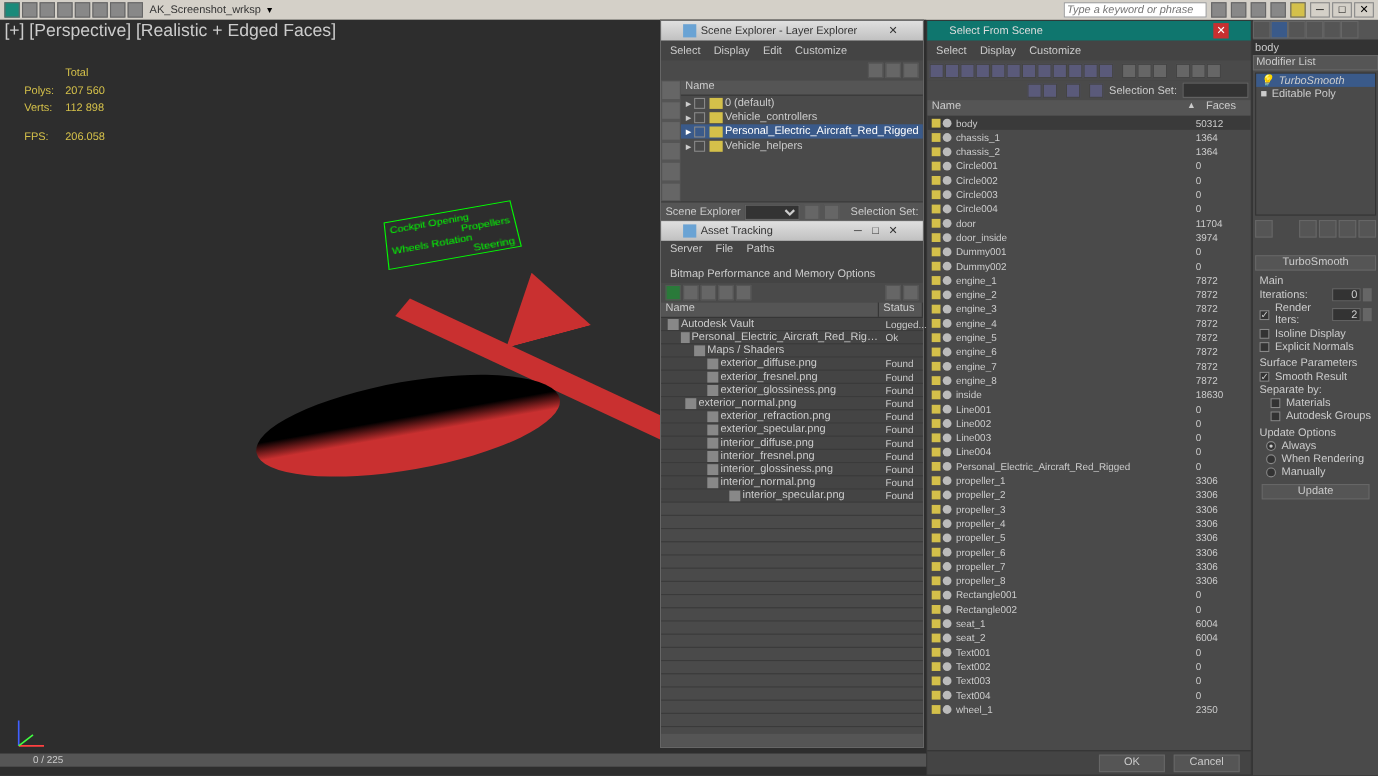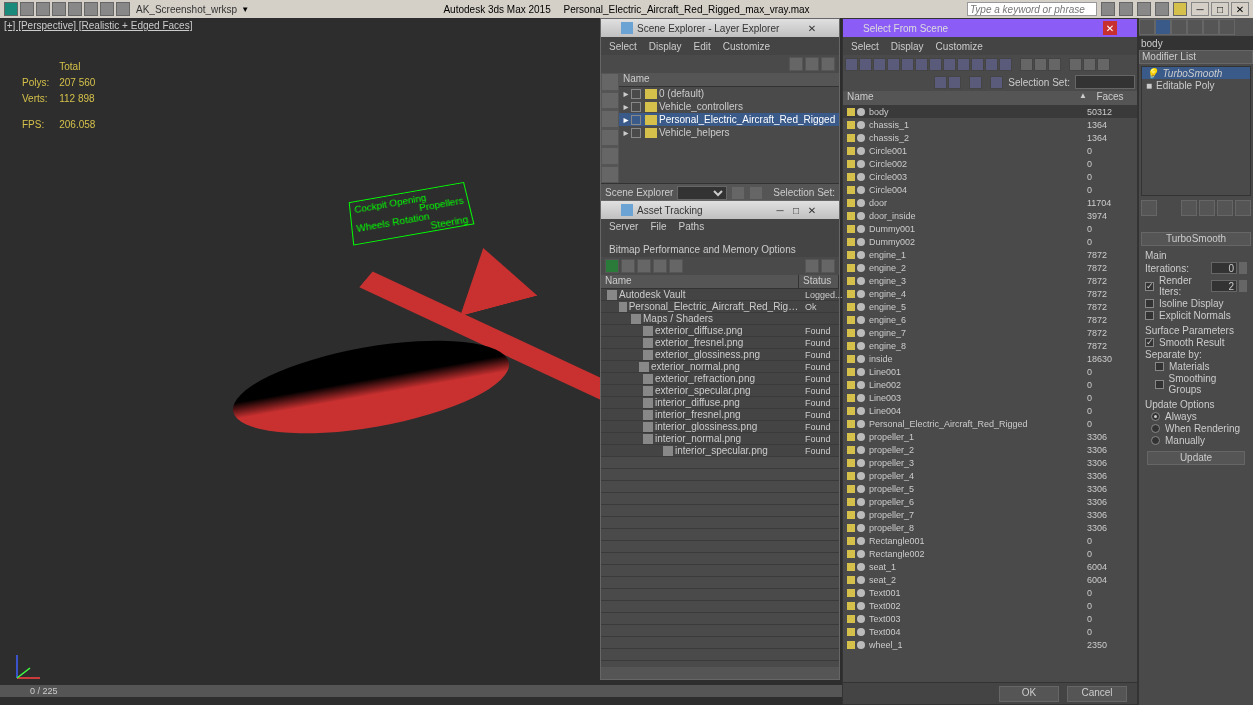--- a/index.html
+++ b/index.html
@@ -13,37 +13,37 @@
     .titlebar-right { margin-left: auto; display: flex; align-items: center; gap: 4px; }
     .search-box { width: 130px; height: 14px; background: #fff; border: 1px solid #999; font-style: italic; color: #888; padding: 0 2px; }
     .window-controls { display: flex; gap: 2px; }
     .win-btn { width: 18px; height: 14px; background: #d4d0c8; border: 1px solid #888; display: flex; align-items: center; justify-content: center; font-size: 10px; }
     
     
     .main-layout { display: flex; height: calc(100% - 18px); }
     
     
     .viewport { flex: 1; background: #2d2d2d; position: relative; min-width: 0; }
-    .viewport-label { position: absolute; top: 2px; left: 4px; color: #ccc; font-size: 10px; text-decoration: underline; }
+    .viewport-label { position: absolute; top: 2px; left: 4px; color: #ccc; font-size: 16px; }
     .viewport-stats { position: absolute; top: 40px; left: 20px; color: #d4c04a; font-size: 10px; line-height: 1.4; }
     .viewport-stats table td { padding: 0 8px 0 0; }
     .viewport-content { width: 100%; height: 100%; display: flex; align-items: center; justify-content: center; }
     .aircraft-placeholder { width: 500px; height: 350px; position: relative; }
     .aircraft-body { position: absolute; width: 280px; height: 80px; background: linear-gradient(180deg, #000 0%, #000 40%, #c93030 60%, #c93030 100%); border-radius: 50%; top: 160px; left: 60px; transform: rotate(-10deg); }
     .aircraft-wing { position: absolute; width: 320px; height: 20px; background: #c93030; top: 150px; left: 180px; transform: rotate(25deg) skewX(-15deg); }
     .aircraft-tail { position: absolute; width: 80px; height: 60px; background: #c93030; top: 60px; left: 280px; transform: rotate(-15deg); clip-path: polygon(0 100%, 50% 0, 100% 100%); }
     .viewport-green-box { position: absolute; top: 170px; left: 350px; width: 120px; height: 50px; border: 1px solid #0f0; transform: rotate(-10deg) perspective(500px) rotateX(30deg); color: #0f0; font-size: 9px; padding: 4px; }
     .viewport-slider { position: absolute; bottom: 8px; left: 0; right: 0; height: 12px; background: #555; display: flex; align-items: center; }
     .slider-label { margin-left: 30px; color: #ccc; font-size: 9px; }
     .axis-gizmo { position: absolute; bottom: 25px; left: 15px; }
     
     
     .panel { background: #444; border: 1px solid #666; }
     .panel-titlebar { height: 18px; background: linear-gradient(180deg, #e0e0e0, #c0c0c0); display: flex; align-items: center; padding: 0 20px; color: #333; }
-    .panel-titlebar-dark { background: #8b5cf6; color: #ddd; gap: 32px; }
+    .panel-titlebar-dark { background: #0f766e; color: #ddd; gap: 32px; }
     .panel-title-icon { width: 12px; height: 12px; background: #6aa3d4; margin-right: 4px; }
     .panel-controls { margin-left: auto; display: flex; gap: 2px; }
     .panel-btn { width: 14px; height: 14px; display: flex; align-items: center; justify-content: center; cursor: pointer; }
     .panel-menu { height: 18px; background: #444; display: flex; align-items: center; padding: 0 8px; gap: 12px; color: #ccc; }
     .panel-toolbar { height: 18px; background: #4a4a4a; display: flex; align-items: center; justify-content: flex-end; padding: 0 4px; gap: 2px; }
     .tb-icon { width: 14px; height: 14px; background: #666; border: 1px solid #555; }
     
     .tree-area { display: flex; height: 110px; }
     .tree-sidebar { width: 18px; background: #555; display: flex; flex-direction: column; gap: 1px; }
     .tree-sidebar-icon { width: 16px; height: 16px; background: #666; margin: 1px; }
@@ -119,24 +119,20 @@
     <div class="titlebar-icon"></div>
     <div class="titlebar-icon"></div>
     <div class="titlebar-icon"></div>
     <div class="titlebar-icon"></div>
     <div class="titlebar-icon"></div>
     <div class="titlebar-icon"></div>
     <div class="titlebar-icon"></div>
   </div>
   <span style="margin-left:6px; color:#333">AK_Screenshot_wrksp</span>
   <span style="margin-left:4px; font-size:8px">▼</span>
-  <div class="titlebar-center">
-    <span>Autodesk 3ds Max  2015</span>
-    <span style="margin-left:10px">Personal_Electric_Aircraft_Red_Rigged_max_vray.max</span>
-  </div>
   <div class="titlebar-right">
     <input class="search-box" placeholder="Type a keyword or phrase" style="">
     <div class="titlebar-icon"></div>
     <div class="titlebar-icon"></div>
     <div class="titlebar-icon"></div>
     <div class="titlebar-icon"></div>
     <div class="titlebar-icon" style="background:#d4c04a"></div>
     <div class="window-controls">
       <div class="win-btn">─</div>
       <div class="win-btn">□</div>
@@ -566,21 +562,21 @@
         <span class="rp-checkbox checked"></span>
         <span>Smooth Result</span>
       </div>
       <div>Separate by:</div>
       <div class="rp-field-row" style="padding-left:10px">
         <span class="rp-checkbox"></span>
         <span>Materials</span>
       </div>
       <div class="rp-field-row" style="padding-left:10px">
         <span class="rp-checkbox"></span>
-        <span>Smoothing Groups</span>
+        <span>Autodesk Groups</span>
       </div>
       <div style="margin-top:4px">Update Options</div>
       <div class="rp-field-row" style="padding-left:6px">
         <span class="rp-radio checked"></span>
         <span>Always</span>
       </div>
       <div class="rp-field-row" style="padding-left:6px">
         <span class="rp-radio"></span>
         <span>When Rendering</span>
       </div>
@@ -727,21 +723,21 @@
         <div class="asset-status">Found</div>
       </div>
       <div class="asset-row">
         <div class="asset-name" style="padding-left:40px">
           <span class="asset-icon-sm"></span>
           <span style="overflow:hidden;text-overflow:ellipsis;white-space:nowrap">exterior_glossiness.png</span>
         </div>
         <div class="asset-status">Found</div>
       </div>
       <div class="asset-row">
-        <div class="asset-name" style="padding-left:36px">
+        <div class="asset-name" style="padding-left:20px">
           <span class="asset-icon-sm"></span>
           <span style="overflow:hidden;text-overflow:ellipsis;white-space:nowrap">exterior_normal.png</span>
         </div>
         <div class="asset-status">Found</div>
       </div>
       <div class="asset-row">
         <div class="asset-name" style="padding-left:40px">
           <span class="asset-icon-sm"></span>
           <span style="overflow:hidden;text-overflow:ellipsis;white-space:nowrap">exterior_refraction.png</span>
         </div>

